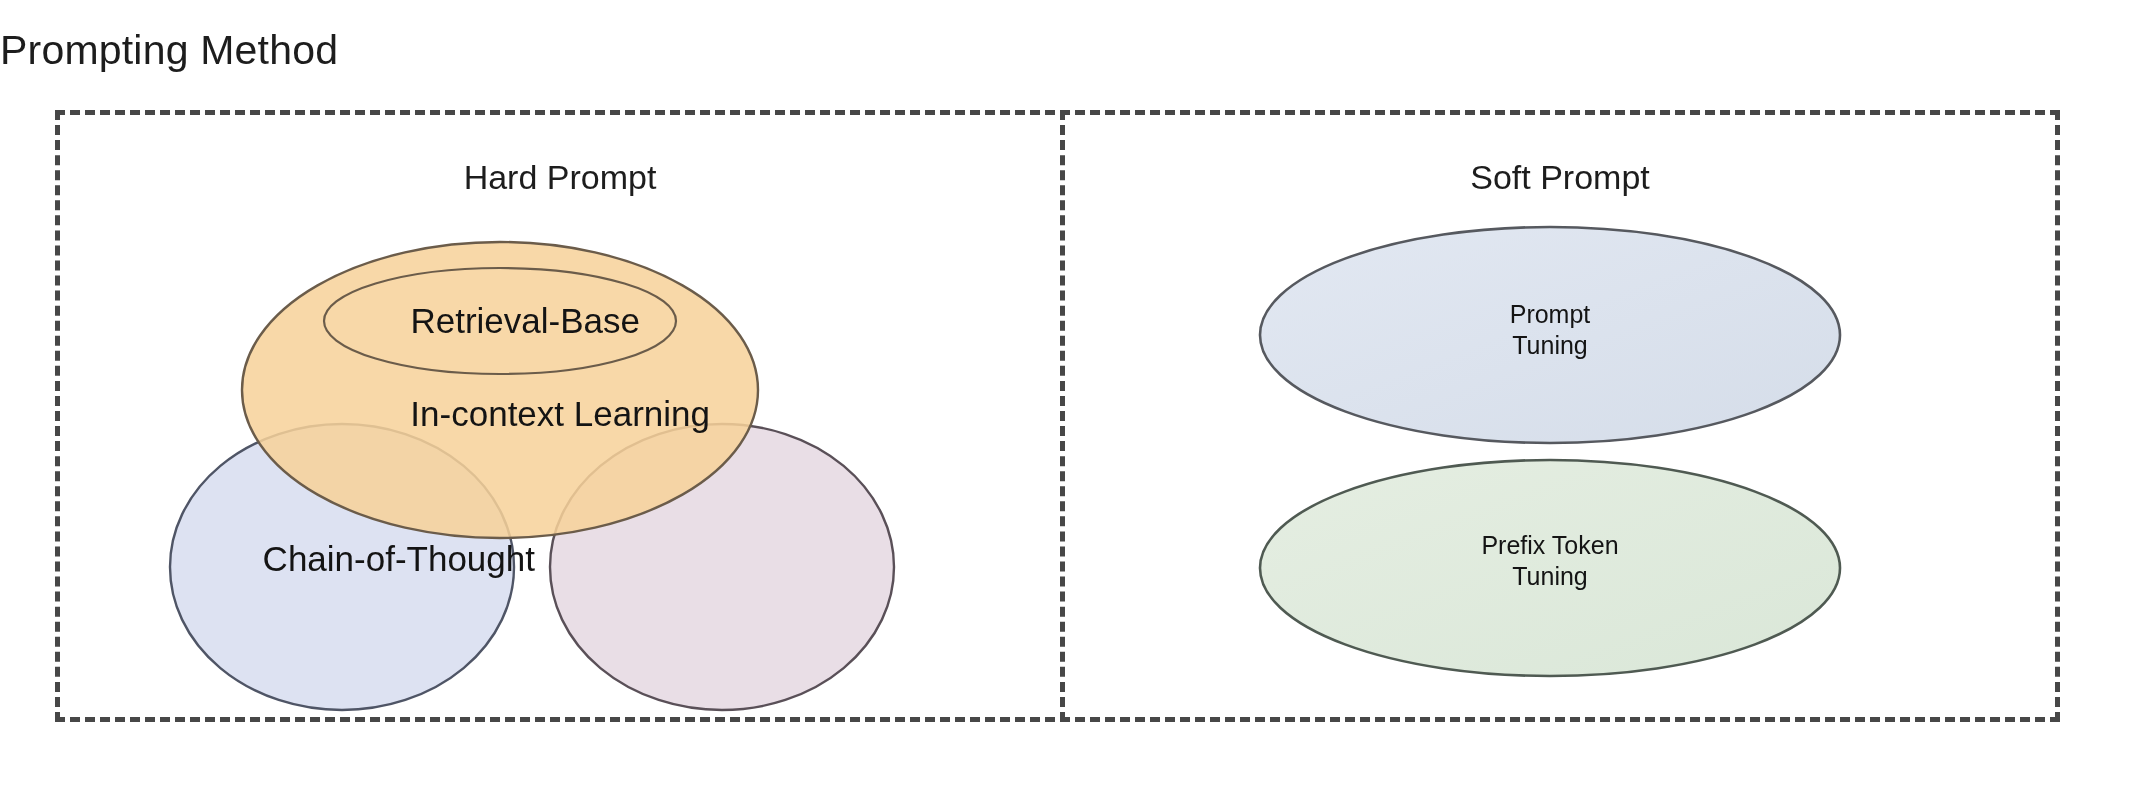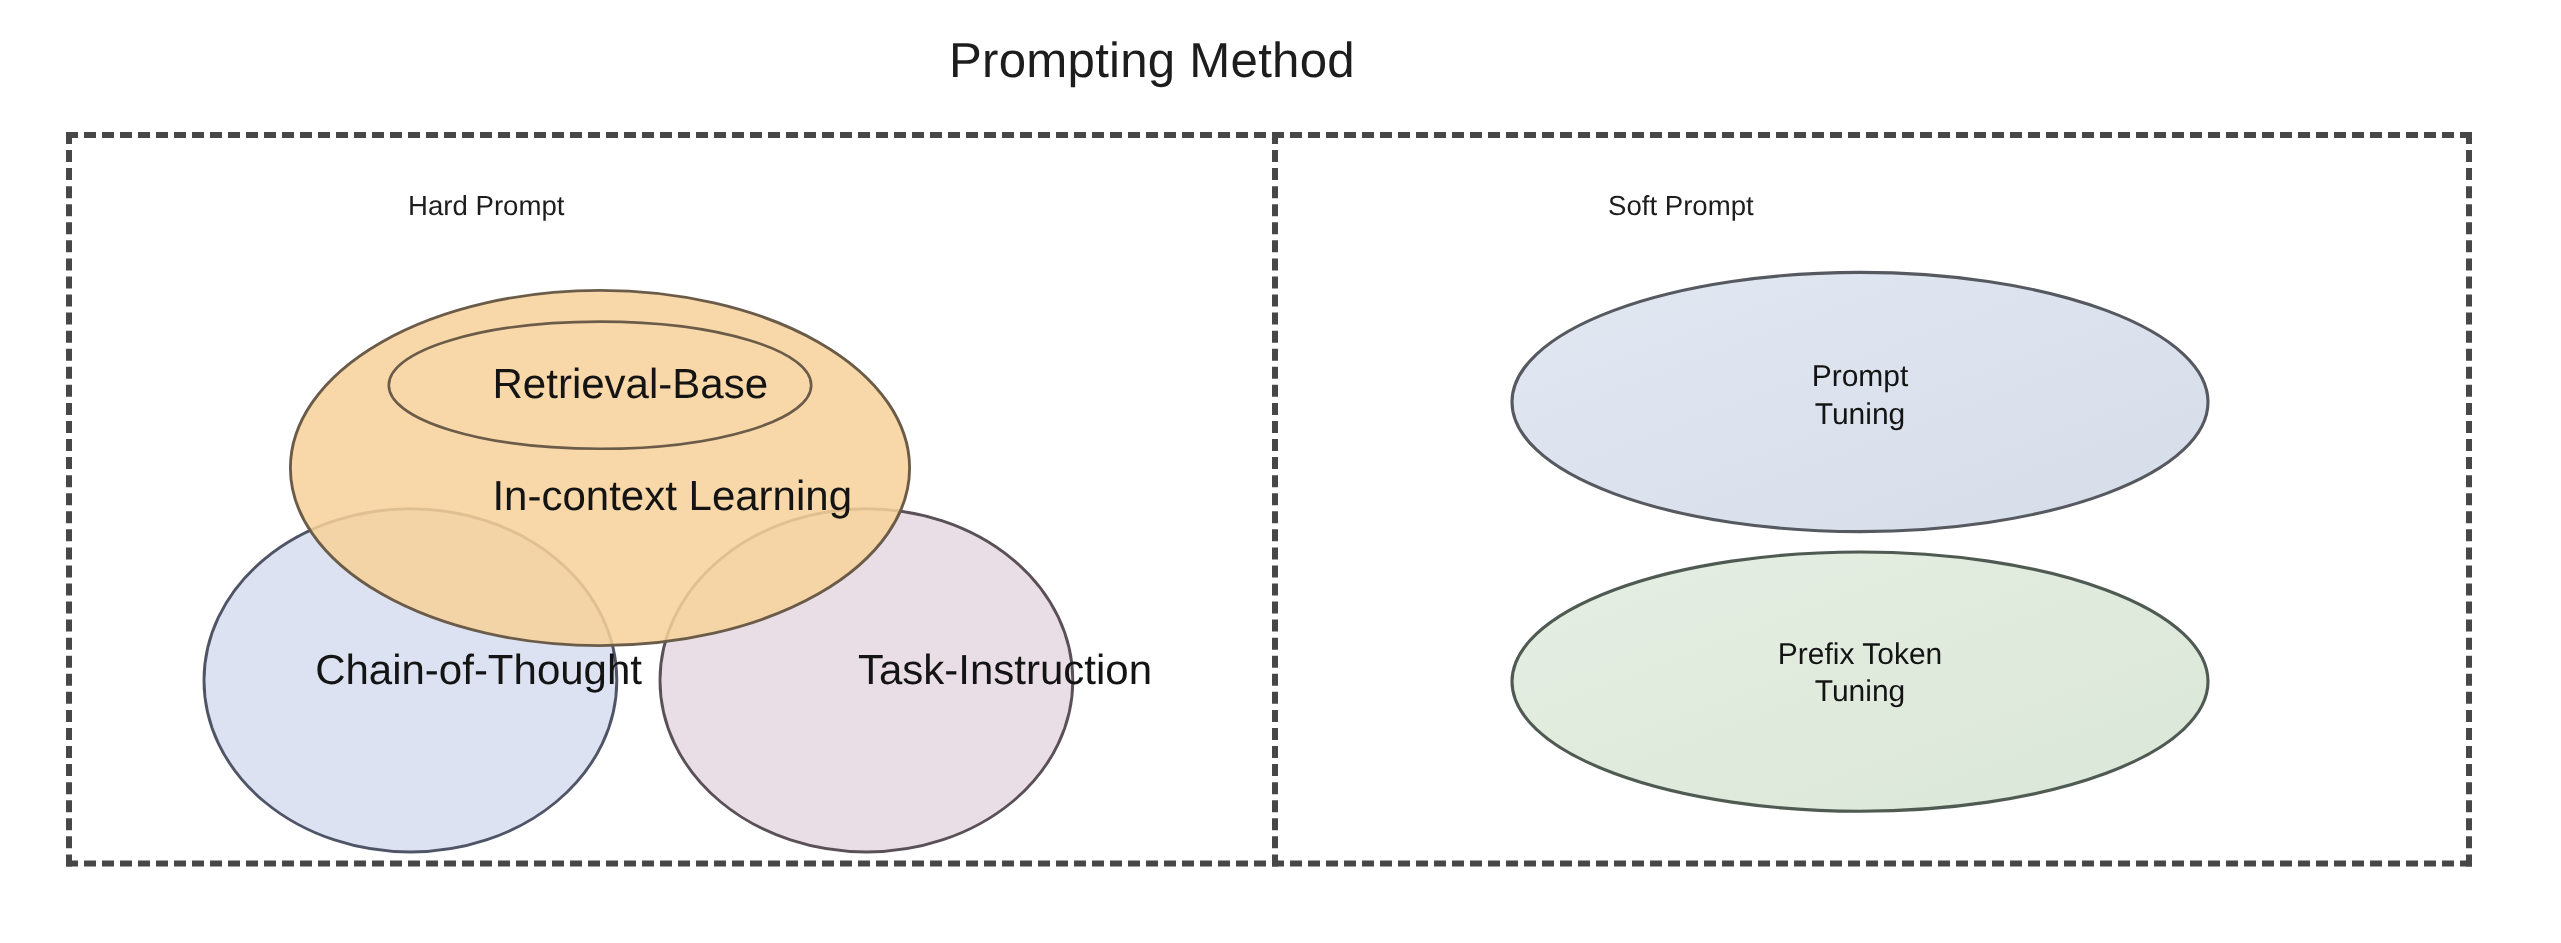--- a/index.html
+++ b/index.html
@@ -14,21 +14,20 @@
     color: #1a1a1a;
     overflow: hidden;
     position: relative;
   }
 
   .page-title {
     position: absolute;
     left: 0;
     top: 28px;
     width: 1920px;
-    text-align: center;
     font-size: 41px;
     font-weight: 400;
     letter-spacing: 0.2px;
     color: #1d1d1d;
     line-height: 1.1;
   }
 
   .outer-box {
     position: absolute;
     left: 55px;
@@ -44,24 +43,24 @@
     left: 1060px;
     top: 110px;
     width: 0;
     height: 612px;
     border-left: 5px dashed #474747;
     box-sizing: border-box;
   }
 
   .panel-title {
     position: absolute;
-    font-size: 23px;
+    font-size: 34px;
     font-weight: 400;
     color: #1d1d1d;
-    text-align: left;
+    text-align: center;
     line-height: 1.15;
     white-space: nowrap;
   }
   .panel-title.hard { left: 340px; top: 158px; width: 440px; }
   .panel-title.soft { left: 1340px; top: 158px; width: 440px; }
 
   
   .venn {
     position: absolute;
     left: 100px;
@@ -132,21 +131,20 @@
 
       <ellipse cx="400" cy="165" rx="258" ry="148" fill="#f7d29a" fill-opacity="0.86" stroke="#6b5c4a" stroke-width="2.4"></ellipse>
 
       <ellipse cx="400" cy="96" rx="176" ry="53" fill="#f7d8a8" fill-opacity="0.55" stroke="#6b5c4a" stroke-width="2.2"></ellipse>
     </g>
   </svg>
 
   <div class="venn-label lbl-retrieval">Retrieval-Base</div>
   <div class="venn-label lbl-incontext">In-context Learning</div>
   <div class="venn-label lbl-cot">Chain-of-Thought</div>
-  <div class="venn-label lbl-task">Task-Instruction</div>
 </div>
 
 <div class="soft-wrap">
   <svg viewBox="0 0 600 495" xmlns="http://www.w3.org/2000/svg">
     <defs>
       <linearGradient id="gradBlue" x1="0" y1="0" x2="1" y2="1">
         <stop offset="0%" stop-color="#e2e8f2"></stop>
         <stop offset="100%" stop-color="#d5dde9"></stop>
       </linearGradient>
       <linearGradient id="gradGreen" x1="0" y1="0" x2="1" y2="1">

